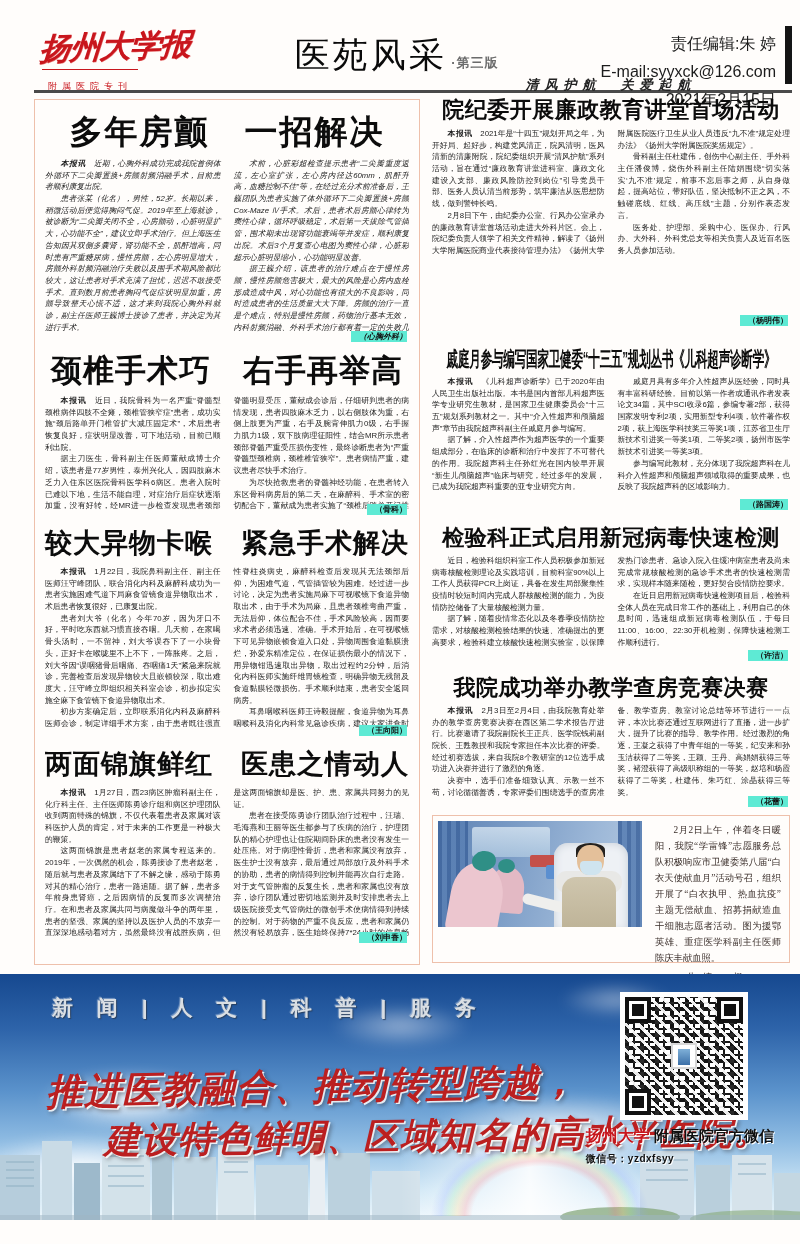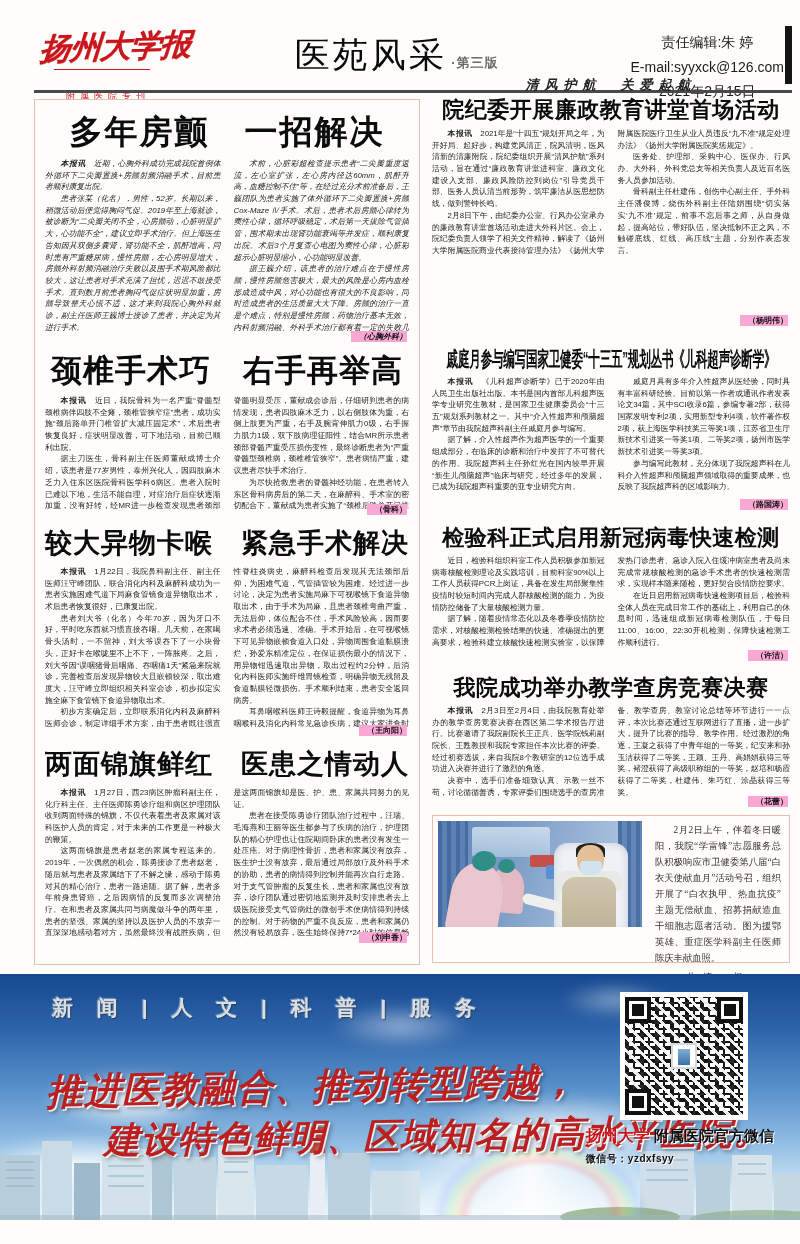--- a/index.html
+++ b/index.html
@@ -5,26 +5,26 @@
   html,body{margin:0;padding:0;background:#e9e9e9;}
   .page{position:relative;width:800px;height:1244px;margin:0 auto;background:#fffdfb;
         font-family:"Liberation Sans",sans-serif;overflow:hidden;color:#161616;}
 
   
   .masthead{position:absolute;top:26px;left:34px;right:8px;height:60px;}
   .logo{position:absolute;left:6px;top:0;width:170px;}
   .logo-name{font-family:"Liberation Serif",serif;font-style:italic;font-weight:bold;
              font-size:31px;color:#c8161d;letter-spacing:-1px;transform:skewX(-6deg) rotate(-2deg);
              display:inline-block;text-shadow:0.5px 0.5px 0 #e56a6a;}
-  .logo-sub{margin-top:1px;margin-left:14px;width:96px;border-top:1.5px solid #c8161d;
-            color:#c8161d;font-size:9px;letter-spacing:5px;padding-top:20px;text-align:right;}
+  .logo-sub{margin-top:1px;margin-left:2px;width:96px;border-top:1.5px solid #c8161d;
+            color:#c8161d;font-size:9px;letter-spacing:5px;padding-top:10px;text-align:center;}
   .section-title{position:absolute;left:50%;top:6px;transform:translateX(-58%);white-space:nowrap;}
   .section-main{font-size:35px;font-weight:normal;color:#0a0a0a;letter-spacing:3px;}
   .section-edition{font-size:13px;color:#6b6b6b;font-weight:bold;letter-spacing:1px;}
-  .head-info{position:absolute;right:8px;top:4px;text-align:center;font-size:14px;line-height:1.75;color:#1c1c1c;}
+  .head-info{position:absolute;right:16px;top:4px;text-align:right;font-size:16px;line-height:1.75;color:#1c1c1c;}
   .head-bar{position:absolute;right:0;top:0;width:7px;height:58px;background:#141414;}
   .masthead-rule{position:absolute;top:90px;left:34px;right:8px;border-top:3px solid #4a4a4a;}
 
   
   .left-col{position:absolute;left:34px;top:99px;width:386px;height:866px;
             border:1px solid #eec0ab;padding:8px 10px;box-sizing:border-box;background:#fffdfb;}
   .art{margin-bottom:7px;}
   .art-head{text-align:center;font-weight:bold;color:#0c0c0c;white-space:nowrap;
             font-family:"Liberation Sans",sans-serif;}
   .h-l1{font-size:33px;height:50px;line-height:48px;letter-spacing:2px;}
@@ -46,21 +46,21 @@
           font-size:13px;letter-spacing:6px;color:#222;height:18px;}
   .h-r1{font-size:22px;height:34px;line-height:32px;letter-spacing:0.5px;}
   .h-r2{font-size:12.5px;height:34px;line-height:34px;transform:scale(0.93,1.65);
         transform-origin:center;letter-spacing:-0.3px;}
   .h-r3{font-size:22px;height:32px;line-height:30px;letter-spacing:0.5px;}
   .h-r4{font-size:22px;height:32px;line-height:30px;letter-spacing:0.5px;}
   .bw-r1{height:198px;margin-bottom:16px;}
   .bw-r2{height:134px;margin-bottom:13px;}
   .bw-r3{height:106px;margin-bottom:12px;}
   .bw-r4{height:102px;margin-bottom:8px;}
-  .bw-r .credit,.body-wrap .credit{background:#f9a8d4;}
+  .bw-r .credit,.body-wrap .credit{background:#5eead4;}
 
   
   .photo-box{border:1px solid #eec0ab;height:148px;box-sizing:border-box;padding:5px;
              display:flex;gap:11px;background:#fffdfb;}
   .photo{position:relative;width:204px;height:106px;overflow:hidden;flex:none;
          background:linear-gradient(105deg,#5f83b4 0%,#7b9cc6 35%,#9db8d8 70%,#b7cce2 100%);}
   .curtain{position:absolute;top:0;bottom:0;width:30px;
            background:repeating-linear-gradient(90deg,#41679f 0 4px,#5a80b4 4px 9px);opacity:.9;}
   .curtain.left{left:0;} .curtain.right{right:0;width:24px;}
   .ph-window{position:absolute;left:34px;top:6px;width:78px;height:30px;background:linear-gradient(180deg,#d8e6f2,#aec8e0);opacity:.8;border-radius:3px;}
@@ -200,22 +200,22 @@
 
   <div class="right-col">
 
     <div class="art">
       <div class="kicker">清风护航　关爱起航</div>
       <div class="art-head h-r1">院纪委开展廉政教育讲堂首场活动</div>
       <div class="body-wrap bw-r1">
         <div class="art-body">
             <p class="para"><b>本报讯</b>　2021年是“十四五”规划开局之年，为开好局、起好步，构建党风清正，院风清明，医风清新的清廉附院，院纪委组织开展“清风护航”系列活动，旨在通过“廉政教育讲堂进科室、廉政文化建设入支部、廉政风险防控到岗位”引导党员干部、医务人员认清当前形势，筑牢廉洁从医思想防线，做到警钟长鸣。</p>
             <p class="para">2月8日下午，由纪委办公室、行风办公室承办的廉政教育讲堂首场活动走进大外科片区。会上，院纪委负责人领学了相关文件精神，解读了《扬州大学附属医院商业代表接待管理办法》《扬州大学附属医院医疗卫生从业人员违反“九不准”规定处理办法》《扬州大学附属医院奖惩规定》。</p>
+            <p class="para">骨科副主任杜建伟，创伤中心副主任、手外科主任潘俊博，烧伤外科副主任陆娟围绕“切实落实‘九不准’规定，前事不忘后事之师，从自身做起，提高站位，带好队伍，坚决抵制不正之风，不触碰底线、红线、高压线”主题，分别作表态发言。</p>
             <p class="para">医务处、护理部、采购中心、医保办、行风办、大外科、外科党总支等相关负责人及近百名医务人员参加活动。</p>
-            <p class="para">骨科副主任杜建伟，创伤中心副主任、手外科主任潘俊博，烧伤外科副主任陆娟围绕“切实落实‘九不准’规定，前事不忘后事之师，从自身做起，提高站位，带好队伍，坚决抵制不正之风，不触碰底线、红线、高压线”主题，分别作表态发言。</p>
           </div>
         <span class="credit">（杨明伟）</span>
       </div>
     </div>
 
     <div class="art">
       <div class="art-head h-r2">戚庭月参与编写国家卫健委“十三五”规划丛书《儿科超声诊断学》</div>
       <div class="body-wrap bw-r2">
         <div class="art-body">
             <p class="para"><b>本报讯</b>　《儿科超声诊断学》已于2020年由人民卫生出版社出版。本书是国内首部儿科超声医学专业研究生教材，是国家卫生健康委员会“十三五”规划系列教材之一。其中“介入性超声和颅脑超声”章节由我院超声科副主任戚庭月参与编写。</p>

